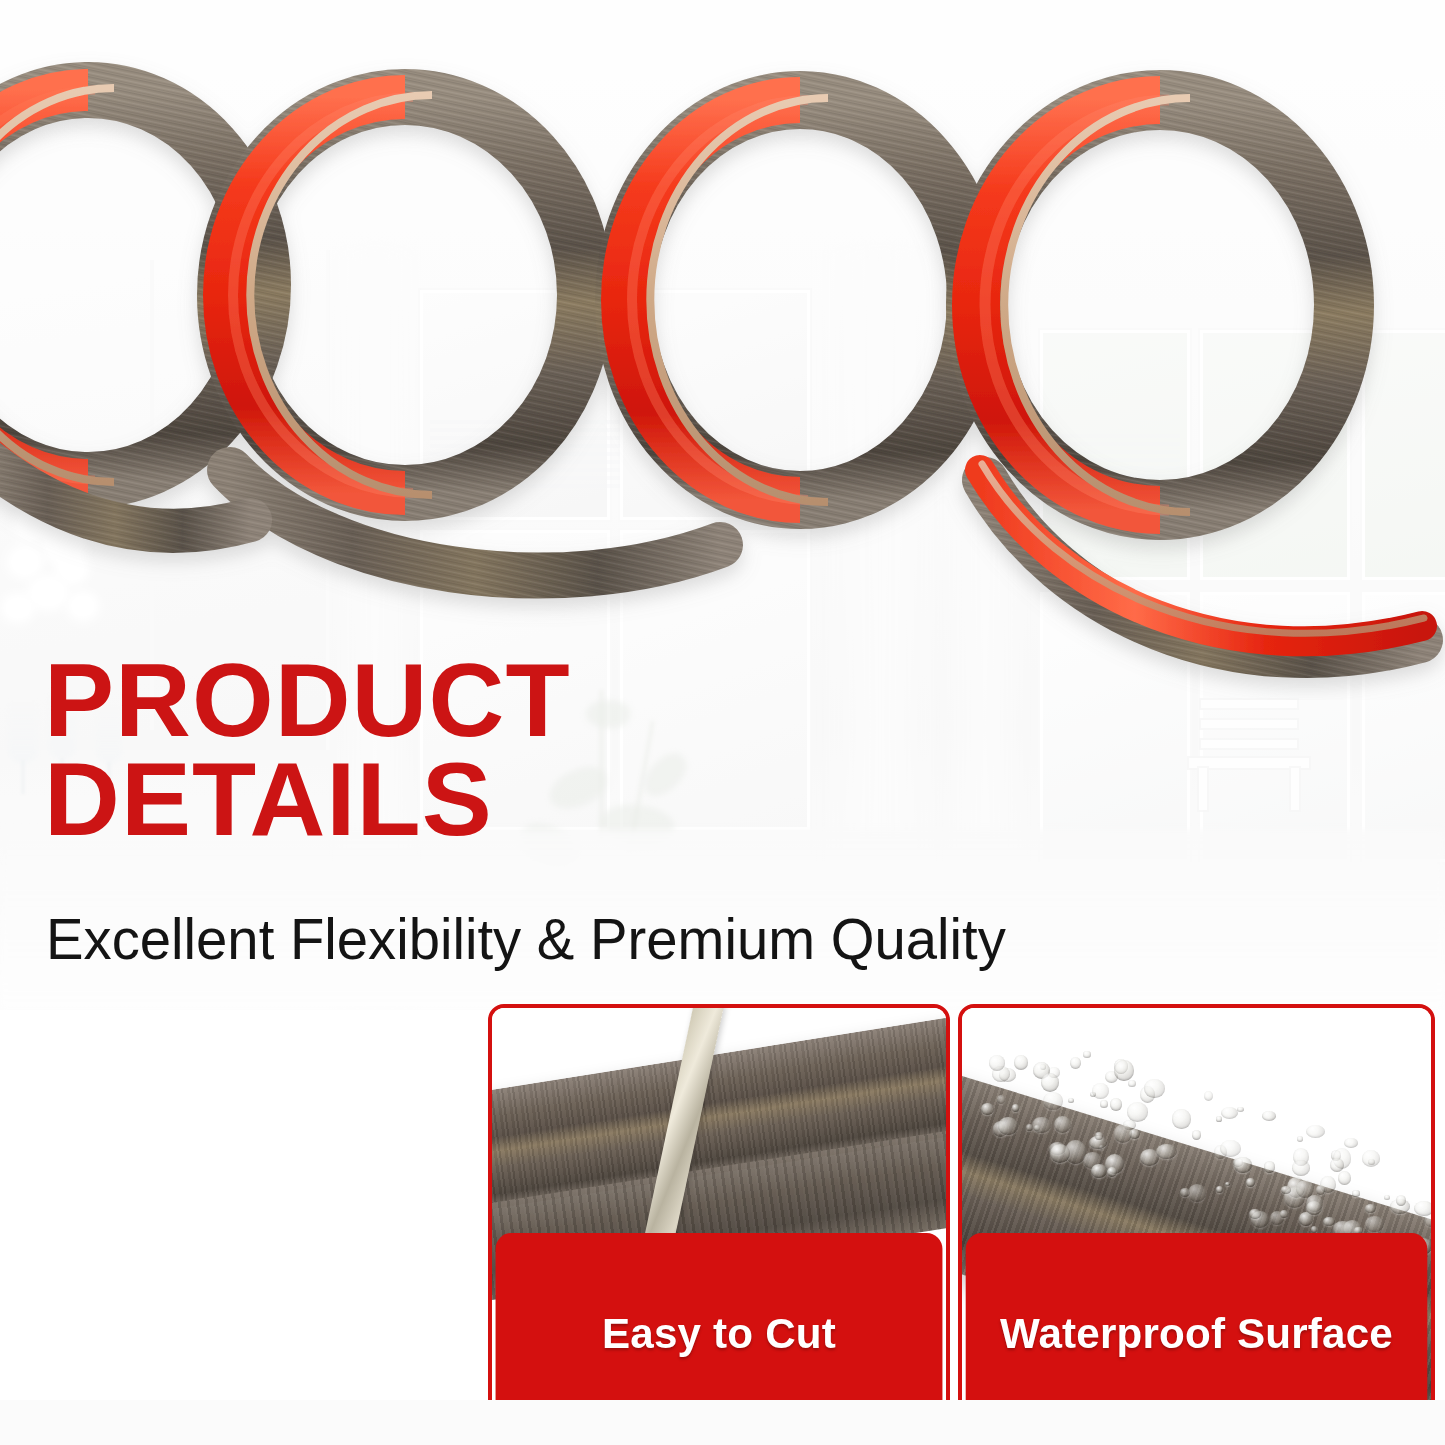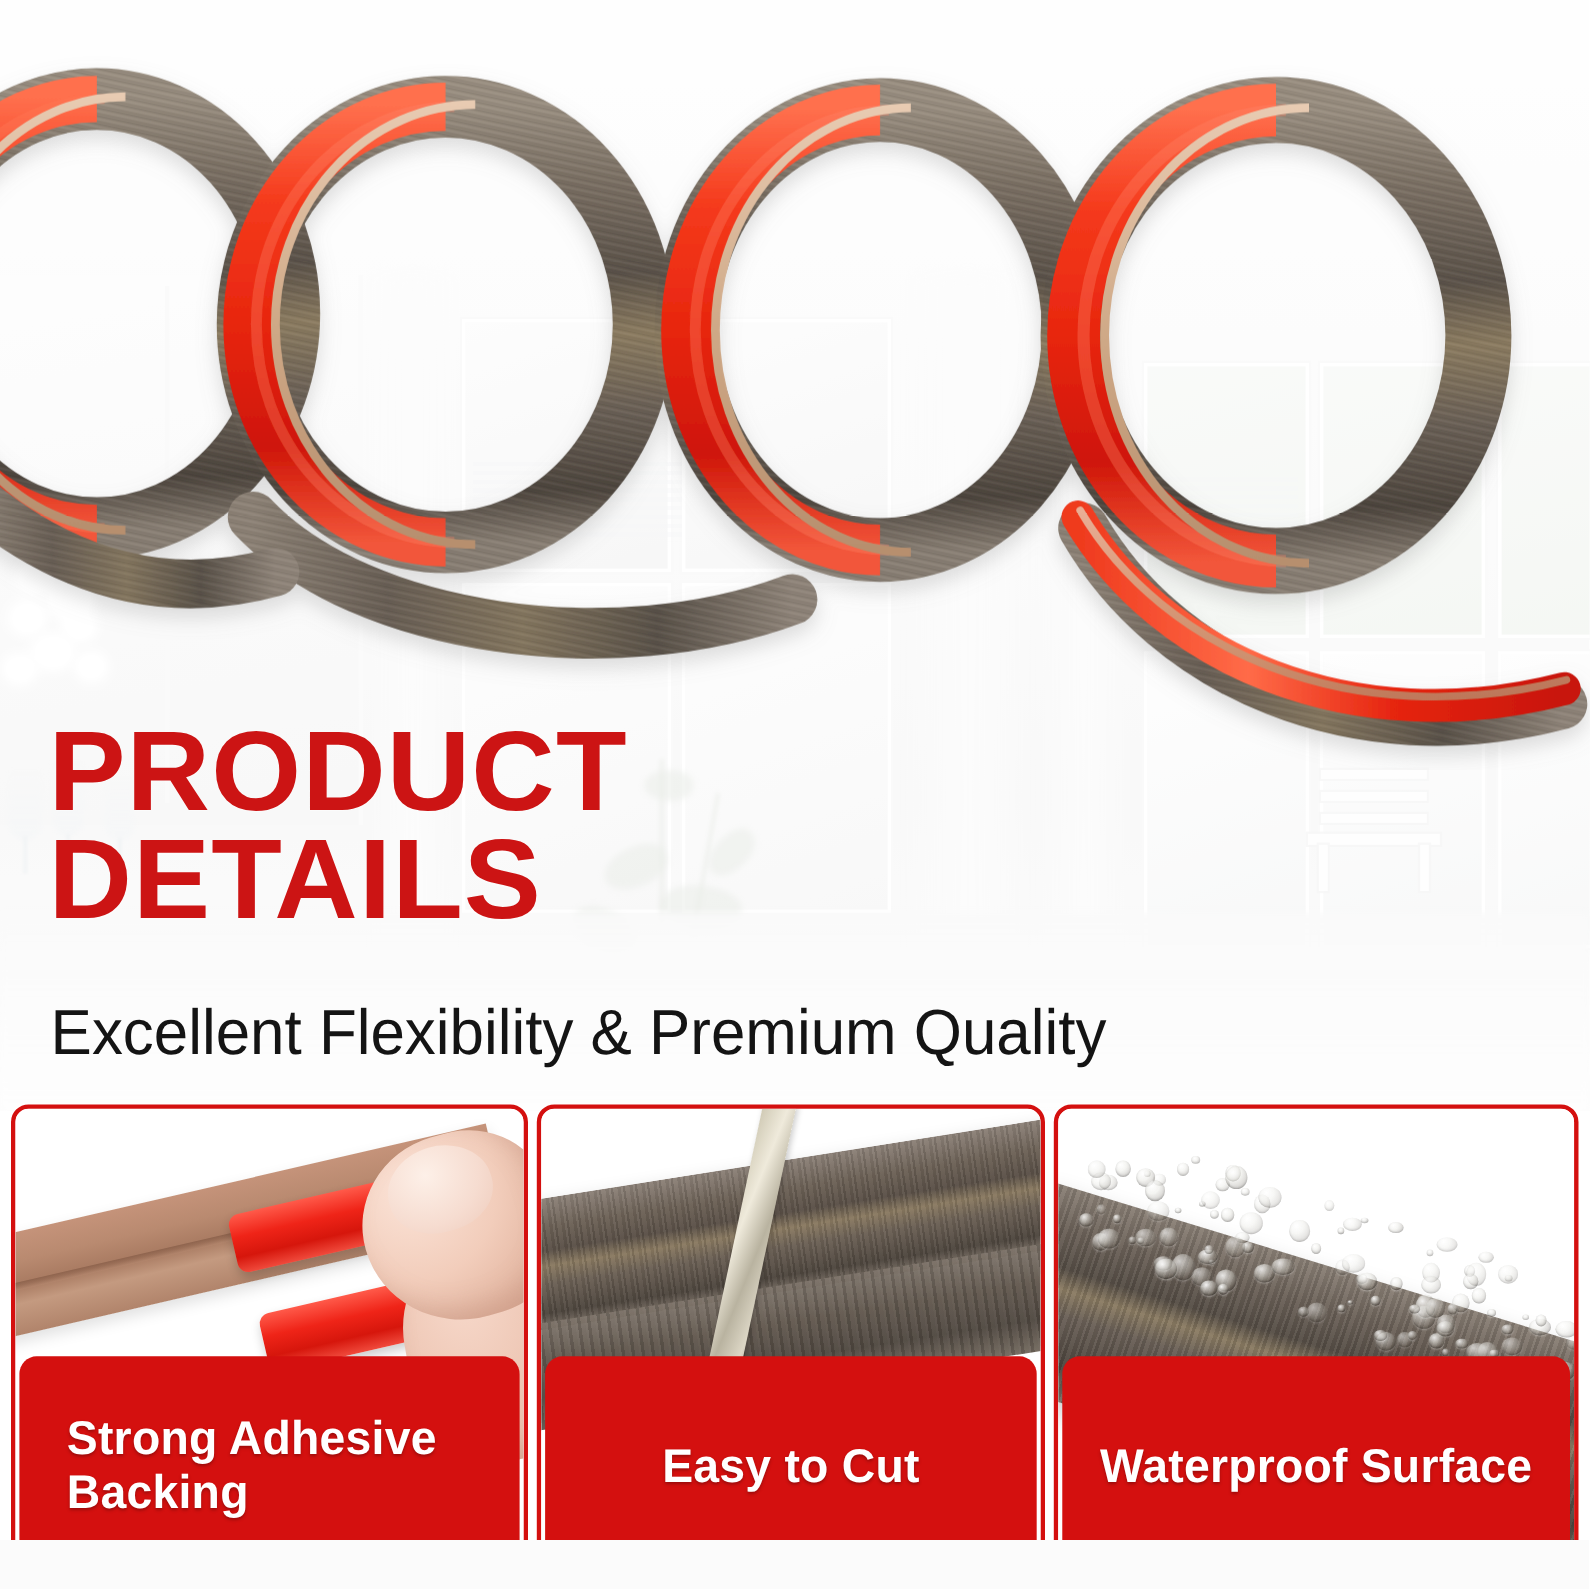--- a/index.html
+++ b/index.html
@@ -457,34 +457,20 @@
     </svg>
   </div>
 
   <div class="headline">PRODUCT
 DETAILS</div>
 
   <div class="subhead">Excellent Flexibility &amp; Premium Quality</div>
 
   <div class="cards">
 
-    <div class="card c1">
-      <div class="photo">
-        <div class="art1">
-          <div class="strip-base"></div>
-          <div class="strip-groove"></div>
-          <div class="tab t1"></div>
-          <div class="tab t2"></div>
-          <div class="palm"></div>
-          <div class="thumb"></div>
-          <div class="nail"></div>
-        </div>
-      </div>
-      <div class="caption left">Strong Adhesive Backing</div>
-    </div>
 
     <div class="card c2">
       <div class="photo">
         <div class="art2">
           <div class="woodstrip"></div>
           <div class="woodstrip2"></div>
           <div class="blade"></div>
           <div class="blade2"></div>
           <div class="handle"></div>
         </div>

